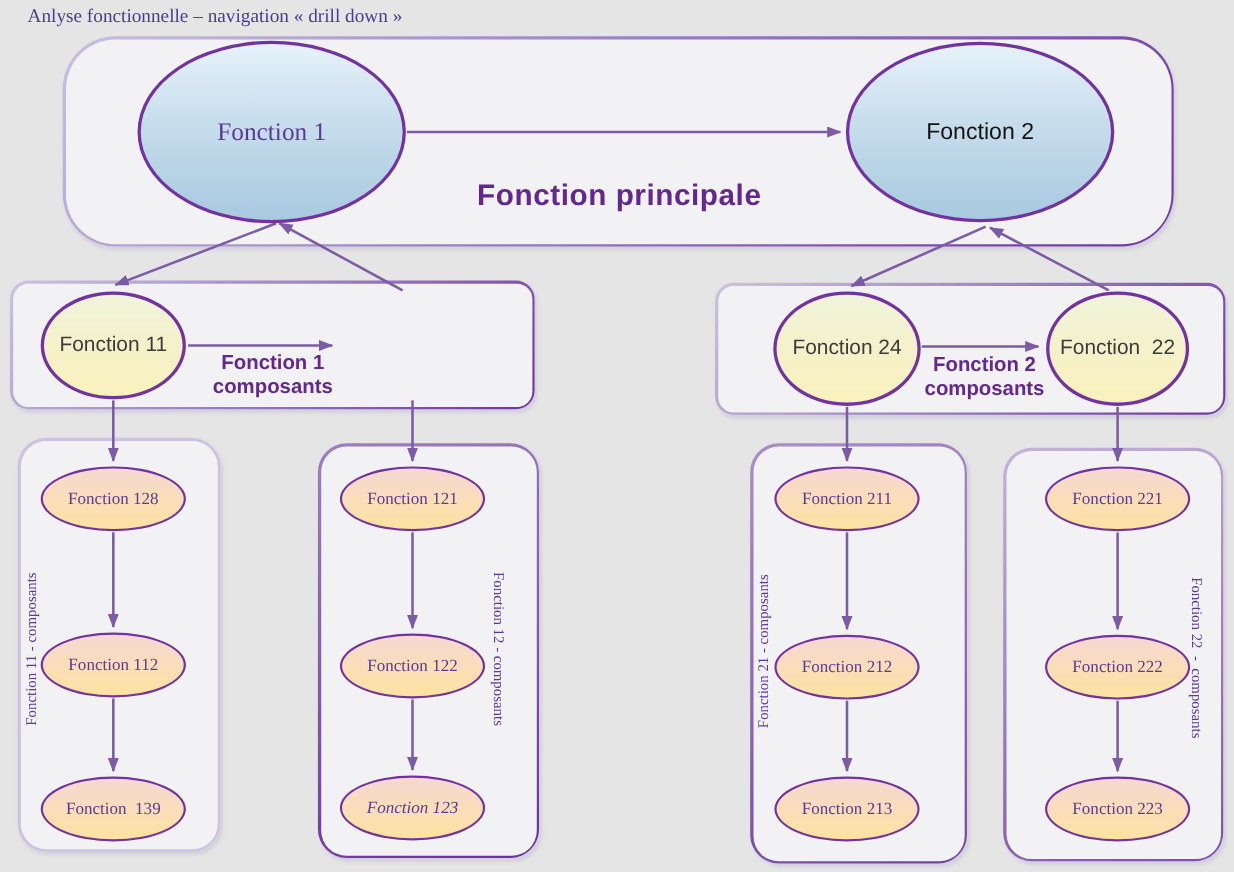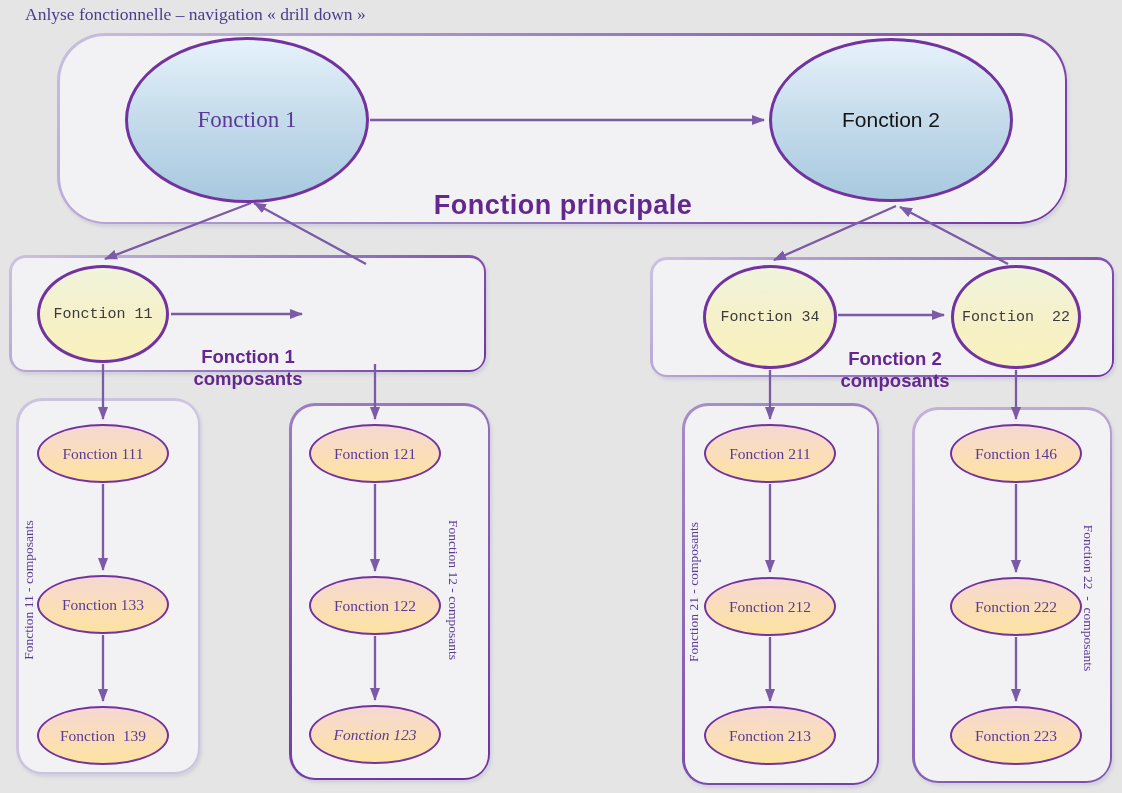--- a/index.html
+++ b/index.html
@@ -15,25 +15,25 @@
   .ellipse{position:absolute;box-sizing:border-box;border:3px solid #7232a0;border-radius:50%;
            display:flex;align-items:center;justify-content:center;text-align:center;}
   .ellipse.blue{background:linear-gradient(180deg,#e6f2fa 0%,#c7ddec 45%,#a8c9df 100%);}
   .ellipse.yellow{background:linear-gradient(180deg,#f0f4dc 0%,#f6f0c6 60%,#f9f2bd 100%);}
   .ellipse.small{border-width:2.5px;
            background:linear-gradient(180deg,#f5d8d2 0%,#fbdfb4 62%,#fde2a0 100%);}
   
   .lbl-serif{font-family:"Liberation Serif",serif;color:#5b3a96;white-space:pre-wrap;}
   .f1-text{font-size:23px;}
   .f2-text{font-family:"Liberation Sans",sans-serif;font-size:21px;color:#141414;white-space:pre-wrap;}
-  .l2-text{font-family:Liberation Mono, monospace;font-size:15px;color:#3b3b3b;white-space:pre-wrap;}
+  .l2-text{font-family:Liberation Sans, sans-serif;font-size:19px;color:#3b3b3b;white-space:pre-wrap;}
   .l3-text{font-size:15.5px;}
   
   .heading{position:absolute;font-family:"Liberation Sans",sans-serif;font-weight:bold;
-           color:#63278f;text-align:center;margin-top:28px;}
+           color:#63278f;text-align:center;}
   .fp-heading{font-size:27px;letter-spacing:0.5px;}
   .group-heading{font-size:18.5px;line-height:1.18;white-space:pre-line;}
   
   .side-label{position:absolute;font-family:"Liberation Serif",serif;font-size:13.5px;
               color:#5b3a96;white-space:pre;transform-origin:center center;}
   .rot-ccw{transform:translate(-50%,-50%) rotate(-90deg);}
   .rot-cw{transform:translate(-50%,-50%) rotate(90deg);}
   svg.connectors{position:absolute;left:0;top:0;pointer-events:none;}
   svg.connectors line{stroke:#7b5aa6;stroke-width:2.3;}
 </style>
@@ -109,33 +109,33 @@
   </div>
   <div class="heading fp-heading" style="left:363px;top:162px;width:400px;">Fonction principale</div>
 
   <div class="ellipse yellow" style="left:37px;top:265px;width:132px;height:98px;">
     <span class="l2-text">Fonction 11</span>
   </div>
   <div class="heading group-heading" style="left:148px;top:318px;width:200px;">Fonction 1
 composants</div>
 
   <div class="ellipse yellow" style="left:703px;top:265px;width:134px;height:104px;">
-    <span class="l2-text">Fonction 34</span>
+    <span class="l2-text">Fonction 24</span>
   </div>
   <div class="ellipse yellow" style="left:951px;top:265px;width:130px;height:104px;">
     <span class="l2-text">Fonction  22</span>
   </div>
   <div class="heading group-heading" style="left:795px;top:320px;width:200px;">Fonction 2
 composants</div>
 
   <div class="ellipse small" style="left:37px;top:424px;width:132px;height:59px;">
-    <span class="lbl-serif l3-text">Fonction 111</span>
+    <span class="lbl-serif l3-text">Fonction 128</span>
   </div>
   <div class="ellipse small" style="left:37px;top:575px;width:132px;height:59px;">
-    <span class="lbl-serif l3-text">Fonction 133</span>
+    <span class="lbl-serif l3-text">Fonction 112</span>
   </div>
   <div class="ellipse small" style="left:37px;top:706px;width:132px;height:59px;">
     <span class="lbl-serif l3-text">Fonction  139</span>
   </div>
   <div class="side-label rot-ccw" style="left:29px;top:590px;">Fonction 11 - composants</div>
 
   <div class="ellipse small" style="left:309px;top:424px;width:132px;height:59px;">
     <span class="lbl-serif l3-text">Fonction 121</span>
   </div>
   <div class="ellipse small" style="left:309px;top:576px;width:132px;height:59px;">
@@ -151,21 +151,21 @@
   </div>
   <div class="ellipse small" style="left:704px;top:577px;width:132px;height:59px;">
     <span class="lbl-serif l3-text">Fonction 212</span>
   </div>
   <div class="ellipse small" style="left:704px;top:706px;width:132px;height:59px;">
     <span class="lbl-serif l3-text">Fonction 213</span>
   </div>
   <div class="side-label rot-ccw" style="left:694px;top:592px;">Fonction 21 - composants</div>
 
   <div class="ellipse small" style="left:950px;top:424px;width:132px;height:59px;">
-    <span class="lbl-serif l3-text">Fonction 146</span>
+    <span class="lbl-serif l3-text">Fonction 221</span>
   </div>
   <div class="ellipse small" style="left:950px;top:577px;width:132px;height:59px;">
     <span class="lbl-serif l3-text">Fonction 222</span>
   </div>
   <div class="ellipse small" style="left:950px;top:706px;width:132px;height:59px;">
     <span class="lbl-serif l3-text">Fonction 223</span>
   </div>
   <div class="side-label rot-cw" style="left:1088px;top:598px;">Fonction 22  -  composants</div>
 
 </div>

